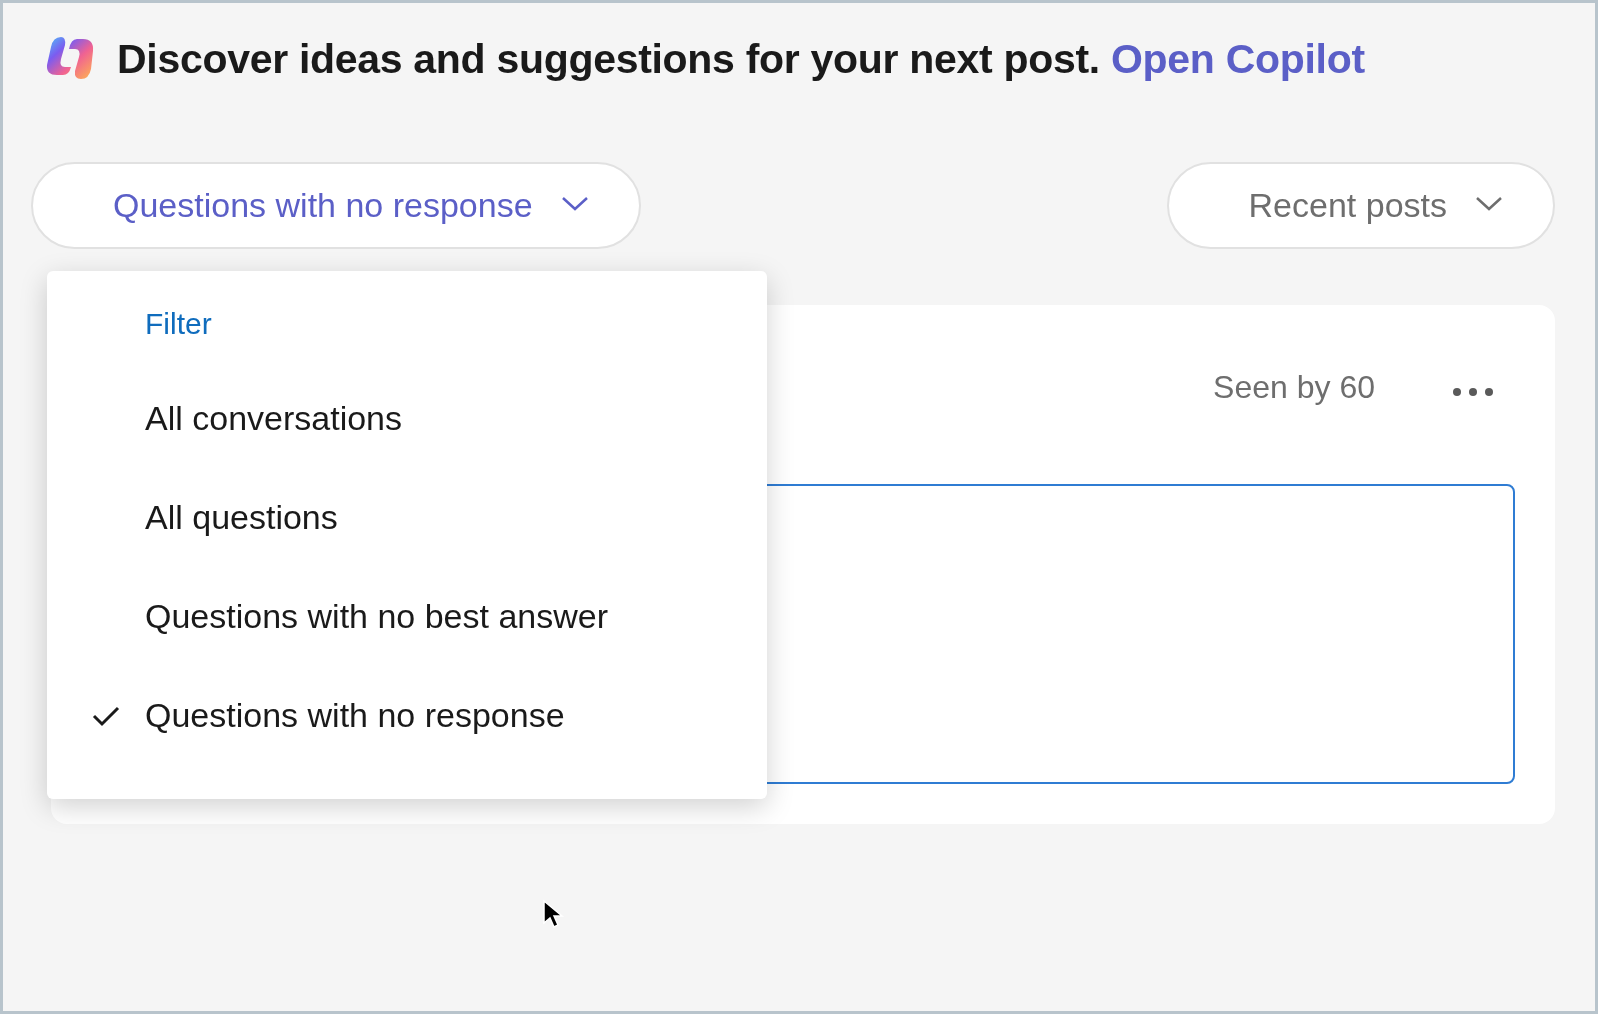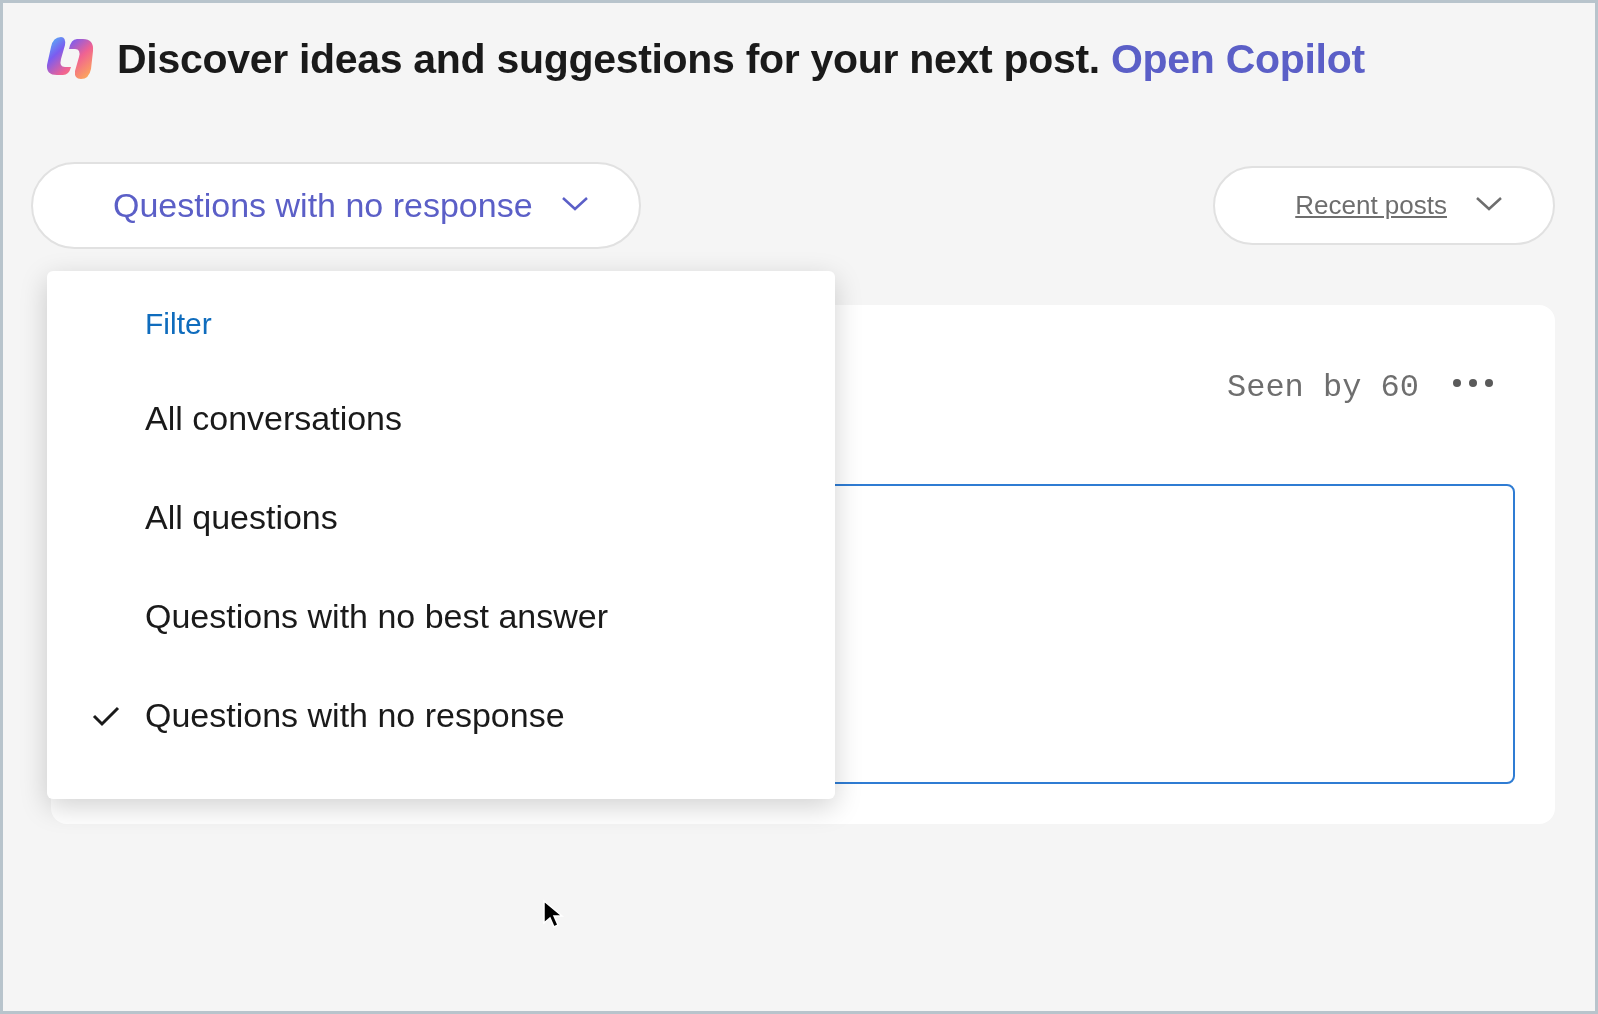--- a/index.html
+++ b/index.html
@@ -49,35 +49,34 @@
       gap: 28px;
       cursor: pointer;
     }
     .pill-dropdown.primary .pill-label {
       color: #5b5fc7;
       font-size: 34px;
       font-weight: 400;
     }
     .pill-dropdown.secondary .pill-label {
       color: #6e6e6e;
-      font-size: 26px;
-      font-weight: 400;
-      text-decoration: underline;
+      font-size: 34px;
+      font-weight: 400;
     }
     .chevron-icon {
       width: 28px;
       height: 16px;
     }
     .chevron-primary { stroke: #5b5fc7; }
     .chevron-secondary { stroke: #6e6e6e; }
     .dropdown-menu {
       position: absolute;
       left: 44px;
       top: 268px;
-      width: 788px;
+      width: 720px;
       background: #ffffff;
       border-radius: 6px;
       box-shadow: 0 8px 28px rgba(0,0,0,0.18);
       padding: 28px 0 34px 0;
       z-index: 10;
     }
     .dropdown-heading {
       color: #0f6cbd;
       font-size: 30px;
       font-weight: 400;
@@ -114,24 +113,23 @@
       right: 40px;
       top: 302px;
       background: #ffffff;
       border-radius: 16px;
       padding: 40px;
       z-index: 1;
     }
     .post-card-header {
       display: flex;
       justify-content: flex-end;
-      align-items: flex-start;
-      gap: 24px;
+      align-items: flex-end;
+      gap: 68px;
       padding: 24px 12px 0 0;
-      font-family: Liberation Mono, monospace;
     }
     .seen-by {
       color: #6e6e6e;
       font-size: 32px;
       font-weight: 400;
     }
     .more-dots {
       display: inline-flex;
       gap: 8px;
       padding: 10px;

